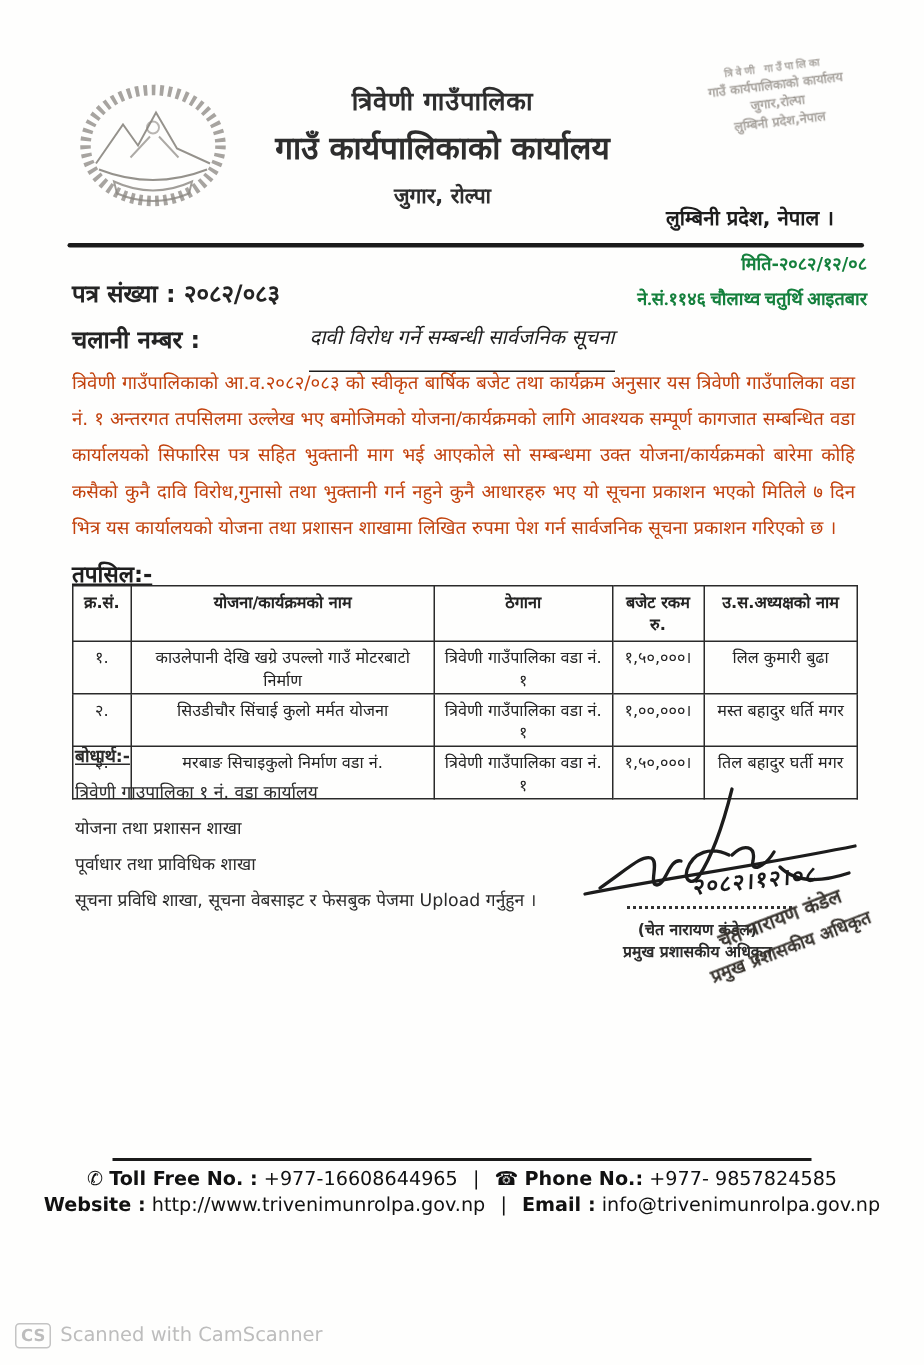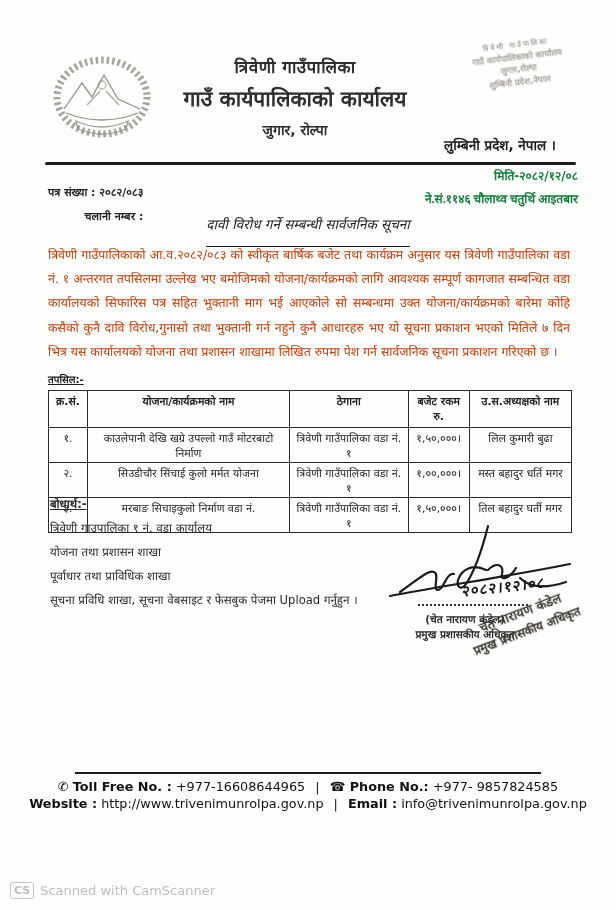--- a/index.html
+++ b/index.html
@@ -18,32 +18,32 @@
   .stamp{
     position:absolute; left:448px; top:40px; width:140px; text-align:center;
     color:rgba(118,112,104,.62); transform:rotate(-7deg); line-height:1.5;
     font-size:8.5px; font-weight:bold; filter:blur(.3px);
   }
   .stamp .arc-top{font-size:7px; letter-spacing:2px;}
   .province{position:absolute; left:400px; top:136px; width:200px; text-align:center;
     font-size:13.5px; font-weight:bold; color:#1d1d1d;}
   .rule-main{position:absolute; left:45px; top:162px; width:531px; height:3px; background:#1b1b1b; border-radius:2px;}
   
-  .meta-left{position:absolute; left:48px; top:184px; font-size:11px; font-weight:bold; color:#242424;text-align:right;}
+  .meta-left{position:absolute; left:48px; top:184px; font-size:16px; font-weight:bold; color:#242424;}
   .meta-left .row2{margin-top:9px;}
   .meta-right{position:absolute; right:38px; top:167px; text-align:right; font-size:12px; font-weight:bold; color:#15803d;}
   .meta-right .row2{margin-top:6px; font-weight:bold;font-family:Liberation Serif, serif;}
   .subject{position:absolute; left:0; top:214px; width:100%; text-align:center;}
   .subject span{font-size:13.5px; font-weight:normal; font-style:italic; color:#1d1d1d;
     border-bottom:1.5px solid #1d1d1d; padding-bottom:14px;}
   
   .body-par{position:absolute; left:48px; top:243px; width:522px; font-size:12.4px;
     line-height:1.95; text-align:justify; color:#c2410c;}
   
-  .tapasil{position:absolute; left:48px; top:372px; font-size:10px; font-weight:bold;
+  .tapasil{position:absolute; left:48px; top:372px; font-size:15px; font-weight:bold;
     color:#1e1e1e; text-decoration:underline;}
   table.sched{position:absolute; left:48px; top:390px; width:524px; border-collapse:collapse;
     font-size:10.8px; color:#242424; table-layout:fixed;}
   table.sched th, table.sched td{border:1.4px solid #2a2a2a; padding:2px 5px; text-align:center; vertical-align:top; overflow:hidden;}
   table.sched th{font-weight:bold; height:32px;}
   table.sched td{height:18px;}
   .c0{width:38px;} .c1{width:198px;} .c2{width:116px;} .c3{width:60px;} .c4{width:100px;}
   
   .cc{position:absolute; left:50px; top:496px; font-size:11.6px; color:#2a2a2a; line-height:1.55;}
   .cc .cc-title{font-weight:bold; text-decoration:underline; margin-bottom:4px;}

